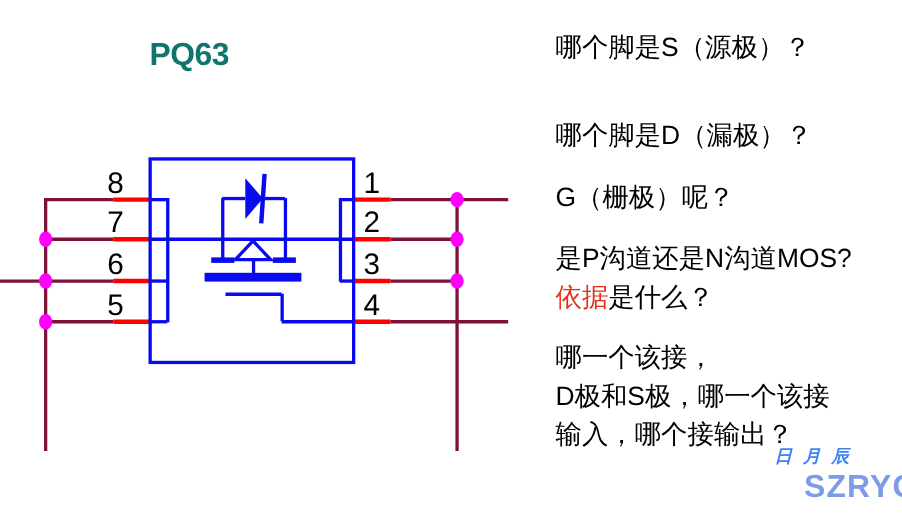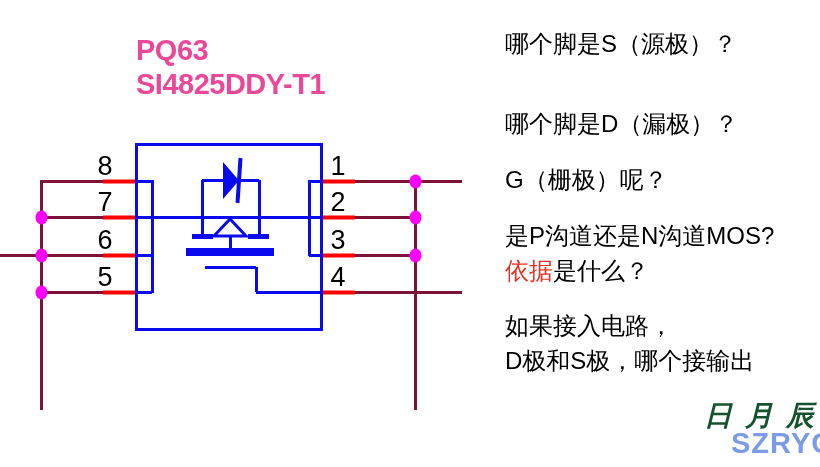--- a/index.html
+++ b/index.html
@@ -3,58 +3,57 @@
 <meta charset="utf-8">
 <style>
   html,body{margin:0;padding:0;background:#fff;}
   .stage{
     position:relative;width:820px;height:467px;background:#ffffff;
     overflow:hidden;font-family:"Liberation Sans","DejaVu Sans",sans-serif;
   }
   
   .title{
     position:absolute;left:136px;top:33px;
-    color:#ec4899;font-weight:bold;font-size:29px;line-height:34px;
+    color:#0f766e;font-weight:bold;font-size:29px;line-height:34px;
     letter-spacing:-0.5px;white-space:nowrap;
   }
   
   .schematic{position:absolute;left:0;top:0;}
   .pin{
     position:absolute;width:32px;text-align:center;
     font-size:27px;line-height:28px;color:#000;
   }
   .pin.pl{left:89px;}
   .pin.pr{left:322px;}
   
   .q{
     position:absolute;left:505px;color:#000;
     font-size:24px;line-height:30px;white-space:nowrap;
   }
   .q .red{color:#e3301f;text-align:center;}
   
   .wm-cn{
     position:absolute;left:704px;top:403px;
-    color:#14532d;font-family:"Liberation Serif","DejaVu Serif",serif;
-    font-style:italic;font-weight:bold;font-size:28px;line-height:26px;
+    color:#3b82f6;font-family:"Liberation Serif","DejaVu Serif",serif;
+    font-style:italic;font-weight:bold;font-size:16px;line-height:26px;
     letter-spacing:3px;white-space:nowrap;
   }
   .wm-en{
     position:absolute;left:731px;top:428px;
     color:#7d9ce8;font-weight:bold;font-size:29px;line-height:30px;
     letter-spacing:1px;white-space:nowrap;
   }
 </style>
 </head>
 <body>
 
 <div class="stage">
 
   <div class="title">
     <div>PQ63</div>
-    <div>SI4825DDY-T1</div>
   </div>
 
   <svg class="schematic" width="470" height="467" viewBox="0 0 470 467">
 
     <g stroke="#7d1137" stroke-width="3" fill="none">
       <path d="M41.5 181 V410"></path>
       <path d="M40 181.5 H103"></path>
       <path d="M40 217.5 H103"></path>
       <path d="M0 255.5 H103"></path>
       <path d="M40 292.5 H103"></path>
@@ -128,19 +127,20 @@
   <span class="pin pr" style="top:152px">1</span>
   <span class="pin pr" style="top:188px">2</span>
   <span class="pin pr" style="top:226px">3</span>
   <span class="pin pr" style="top:263px">4</span>
 
   <div class="q" style="top:29px"><span>哪个脚是S（源极）？</span></div>
   <div class="q" style="top:109px"><span>哪个脚是D（漏极）？</span></div>
   <div class="q" style="top:221px"><span>是P沟道还是N沟道MOS?</span></div>
   <div class="q" style="top:165px"><span>G（栅极）呢？</span></div>
   <div class="q" style="top:256px"><span class="red">依据</span><span>是什么？</span></div>
-  <div class="q" style="top:311px"><span>如果接入电路，</span></div>
-  <div class="q" style="top:346px"><span>D极和S极，哪个接输出</span></div>
+  <div class="q" style="top:311px"><span>哪一个该接，</span></div>
+  <div class="q" style="top:346px"><span>D极和S极，哪一个该接</span></div>
+  <div class="q" style="top:381px"><span>输入，哪个接输出？</span></div>
 
   <div class="wm-cn">日 月 辰</div>
   <div class="wm-en">SZRYC</div>
 
 </div>
 
 </body></html>

